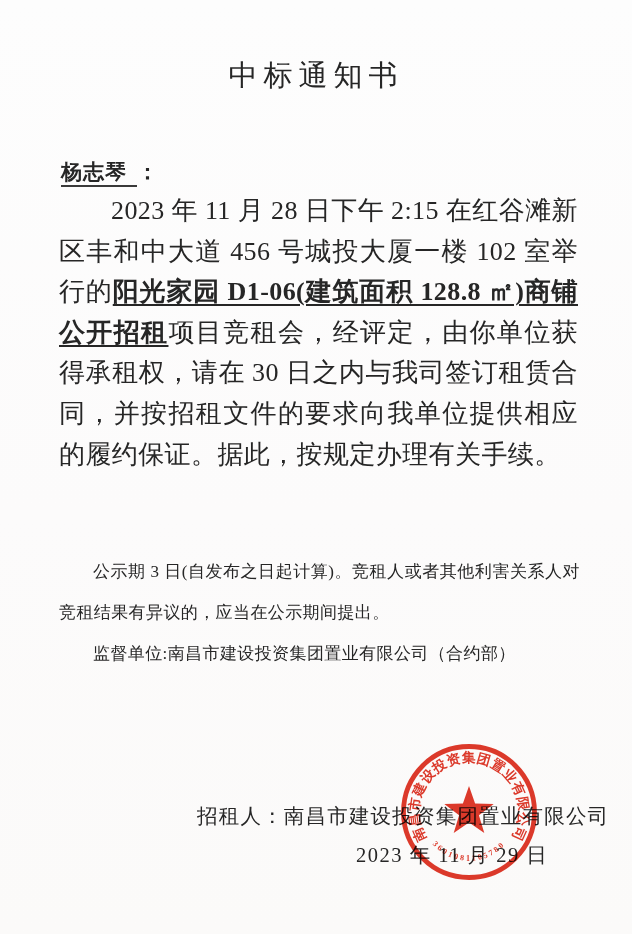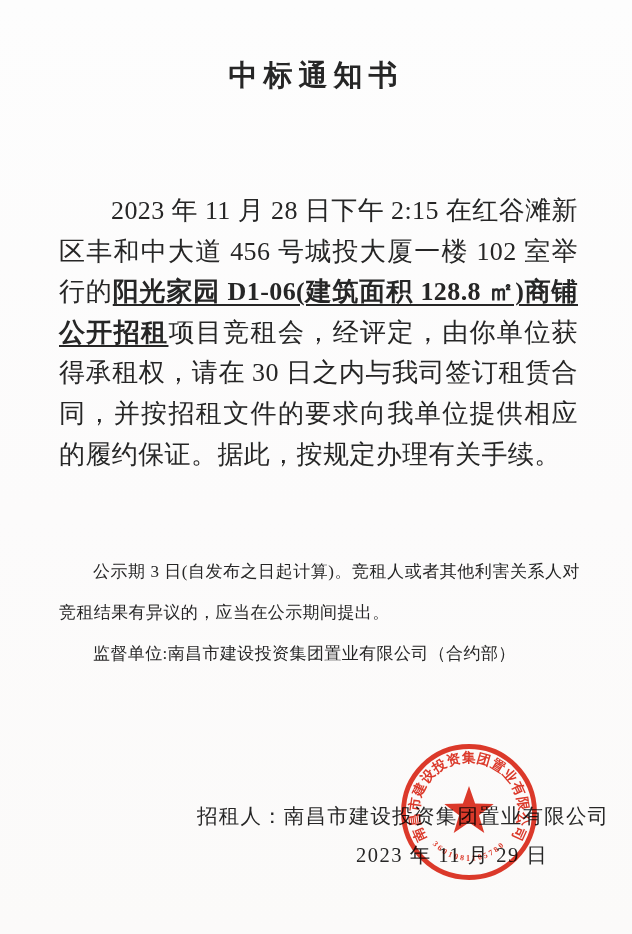--- a/index.html
+++ b/index.html
@@ -9,21 +9,21 @@
     margin:0 auto;
     background:linear-gradient(180deg,#fdfdfd 0%,#fcfbfb 55%,#fbfaf9 100%);
     font-family:"Liberation Serif","DejaVu Serif",serif;
     color:#262626;
     overflow:hidden;
   }
   .abs{position:absolute;}
   .doc-title{
     top:56px;left:0;right:0;
     text-align:center;
-    font-size:29px;font-weight:700;
+    font-size:29px;font-weight:400;
     letter-spacing:6px;
   }
   .addressee{
     top:158px;left:61px;
     font-size:21px;font-weight:700;
     letter-spacing:1px;
   }
   .addressee .name{
     border-bottom:2px solid #3a3a3a;
     padding:0 10px 1px 0;
@@ -79,20 +79,23 @@
   .seal .ring-text{font-size:13.6px;letter-spacing:0.6px;font-weight:600;}
   .seal .ring-num{font-size:8px;letter-spacing:2.4px;font-weight:600;}
 </style>
 </head>
 <body>
 
 <div class="page">
 
   <div class="abs doc-title">中标通知书</div>
 
+  <div class="abs addressee">
+    <span class="name">杨志琴</span><span>：</span>
+  </div>
 
   <p class="abs para-main"><span>2023 年 11 月 28 日下午 2:15 在红谷滩新区丰和中大道 456 号城投大厦一楼 102 室举行的</span><span class="seg-hl">阳光家园 D1-06(建筑面积 128.8 ㎡)商铺公开招租</span><span>项目竞租会，经评定，由你单位获得承租权，请在 30 日之内与我司签订租赁合同，并按招租文件的要求向我单位提供相应的履约保证。据此，按规定办理有关手续。</span></p>
 
 
   <div class="abs lower-block">
     <p class="notice">公示期 3 日(自发布之日起计算)。竞租人或者其他利害关系人对竞租结果有异议的，应当在公示期间提出。</p>
     <div class="supervisor">监督单位:南昌市建设投资集团置业有限公司（合约部）</div>
   </div>
 
   <div class="abs signer-line">

